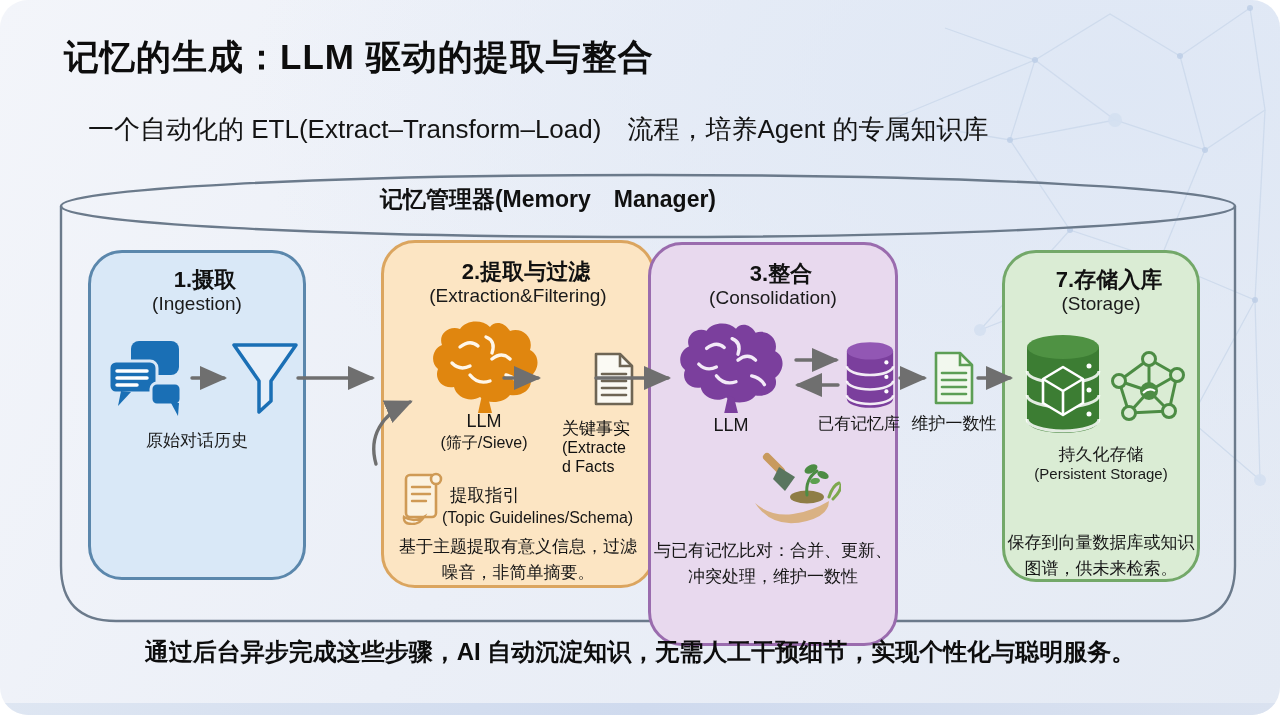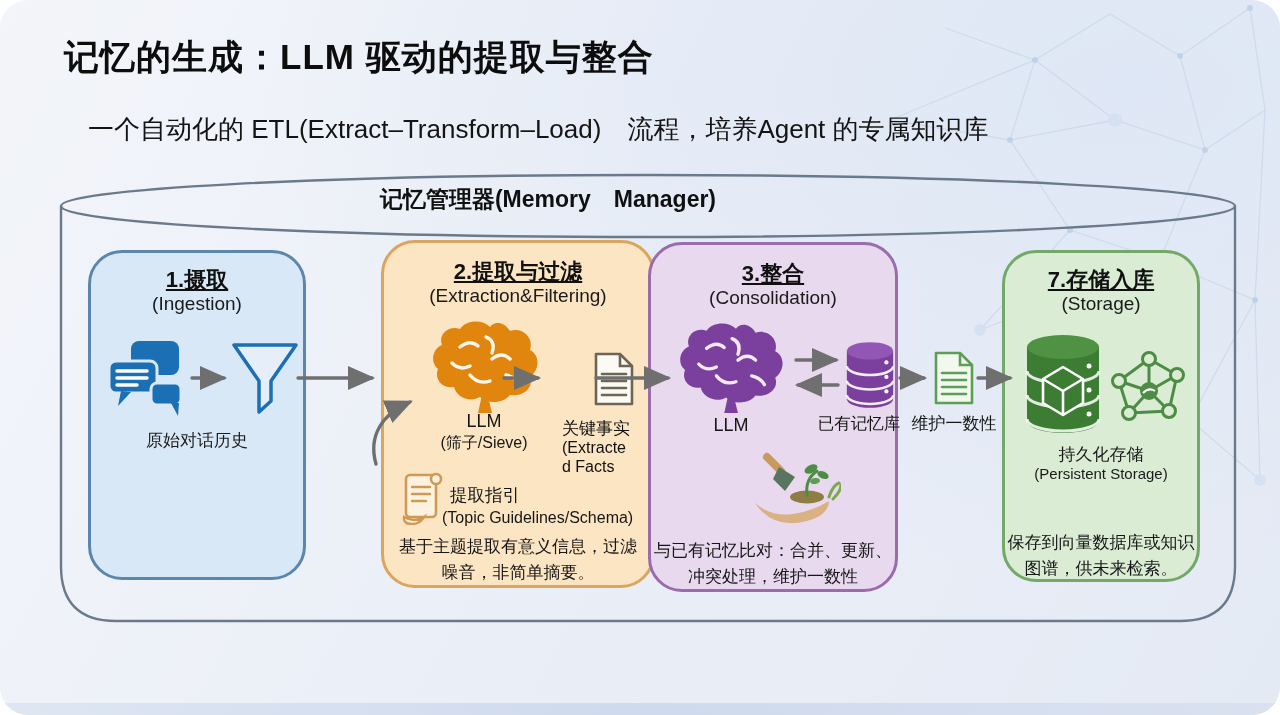--- a/index.html
+++ b/index.html
@@ -15,23 +15,23 @@
   }
   .abs { position: absolute; }
   .title { position: absolute; left: 64px; top: 34px; font-size: 35px; font-weight: 700; letter-spacing: 1px; color: #0d0d0d; }
   .subtitle { position: absolute; left: 88px; top: 112px; font-size: 26px; color: #141414; }
   .mgr-label { position: absolute; left: 0; top: 184px; width: 1096px; text-align: center; font-size: 23px; font-weight: 700; }
   .footer { position: absolute; left: 0; top: 636px; width: 1280px; text-align: center; font-size: 24px; font-weight: 700; color: #0d0d0d; }
   .overlay { position: absolute; left: 0; top: 0; pointer-events: none; }
   .box { position: absolute; border-radius: 34px; }
   .box1 { left: 88px;  top: 250px; width: 218px; height: 330px; background: #d9e8f7; border: 3px solid #5b87ac; }
   .box2 { left: 337px; top: 240px; width: 274px; height: 348px; background: #fce5c3; border: 3px solid #dba55f; margin-left: 44px; }
-  .box3 { left: 648px; top: 242px; width: 250px; height: 350px; background: #e8d9ee; border: 3px solid #9a6cae; }
+  .box3 { left: 648px; top: 242px; width: 250px; height: 404px; background: #e8d9ee; border: 3px solid #9a6cae; }
   .box4 { left: 1002px; top: 250px; width: 198px; height: 332px; background: #daecd4; border: 3px solid #73a869; }
-  .bt { position: absolute; left: 0; top: 12px; width: 100%; text-align: center; font-size: 22px; font-weight: 700; color: #111; text-decoration: underline; }
+  .bt { position: absolute; left: 8px; top: 12px; width: 100%; text-align: center; font-size: 22px; font-weight: 700; color: #111; }
   .bs { position: absolute; left: 0; top: 40px; width: 100%; text-align: center; font-size: 19px; color: #1a1a1a; }
   .cap { position: absolute; text-align: center; font-size: 17px; color: #1a1a1a; }
   .note { position: absolute; left: 0; width: 100%; text-align: center; font-size: 17px; color: #161616; }
   .lbl { position: absolute; text-align: center; font-size: 17px; color: #161616; }
   .sm { font-size: 16px; }
   .bottom-strip { position: absolute; left: 0; bottom: 0; width: 100%; height: 12px;
     background: linear-gradient(90deg, #dee6f2, #cfdaee 50%, #dae2f0); }
 </style>
 </head>
 <body>
@@ -276,14 +276,15 @@
       <line x1="504" y1="378" x2="538" y2="378" marker-end="url(#ah)"></line>
       <line x1="596" y1="378" x2="668" y2="378" marker-end="url(#ah)"></line>
       <line x1="796" y1="360" x2="836" y2="360" marker-end="url(#ah)"></line>
       <line x1="838" y1="385" x2="798" y2="385" marker-end="url(#ah)"></line>
       <line x1="900" y1="378" x2="924" y2="378" marker-end="url(#ah)"></line>
       <line x1="978" y1="378" x2="1010" y2="378" marker-end="url(#ah)"></line>
       <path d="M376,464 C368,436 382,414 410,402" marker-end="url(#ah)"></path>
     </g>
   </svg>
 
+  <div class="footer">通过后台异步完成这些步骤，AI 自动沉淀知识，无需人工干预细节，实现个性化与聪明服务。</div>
   <div class="bottom-strip"></div>
 </div>
 
 </body></html>

